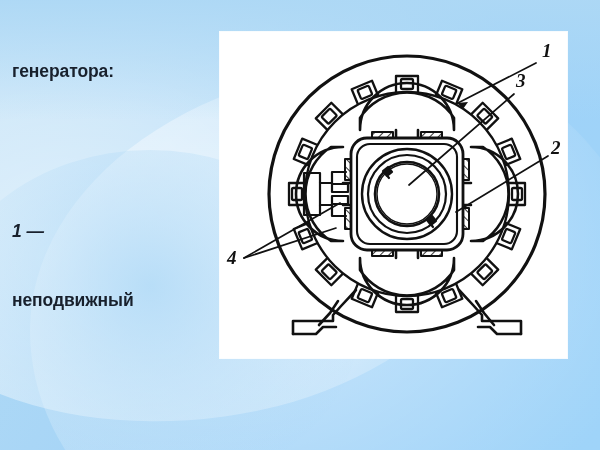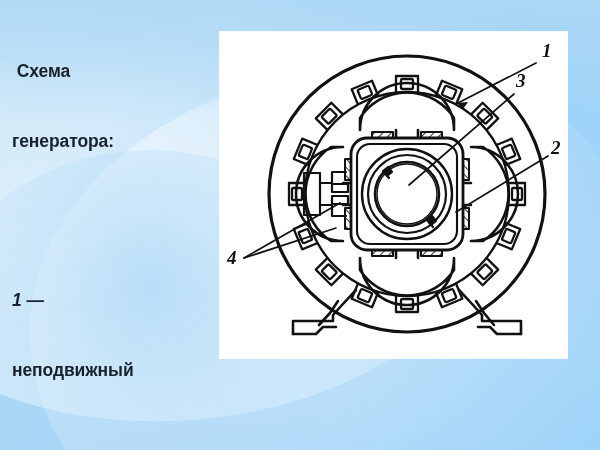--- a/index.html
+++ b/index.html
@@ -98,21 +98,20 @@
 
 <div id="slide">
 
   <div class="bg-base"></div>
   <div class="bg-swoosh-1"></div>
   <div class="bg-swoosh-2"></div>
   <div class="bg-swoosh-3"></div>
   <div class="bg-top-band"></div>
 
   <div id="caption">
-    <span class="cap-line"> Схема</span>
     <span class="cap-line">генератора:</span>
     <span class="cap-blank"></span>
 
     <span class="cap-line"><span class="italic-num">1 —</span></span>
     <span class="cap-line">неподвижный</span>
     
 
     
     
     

